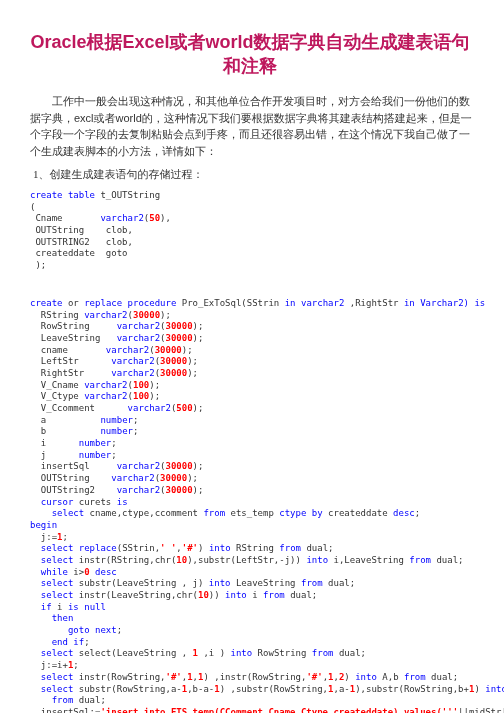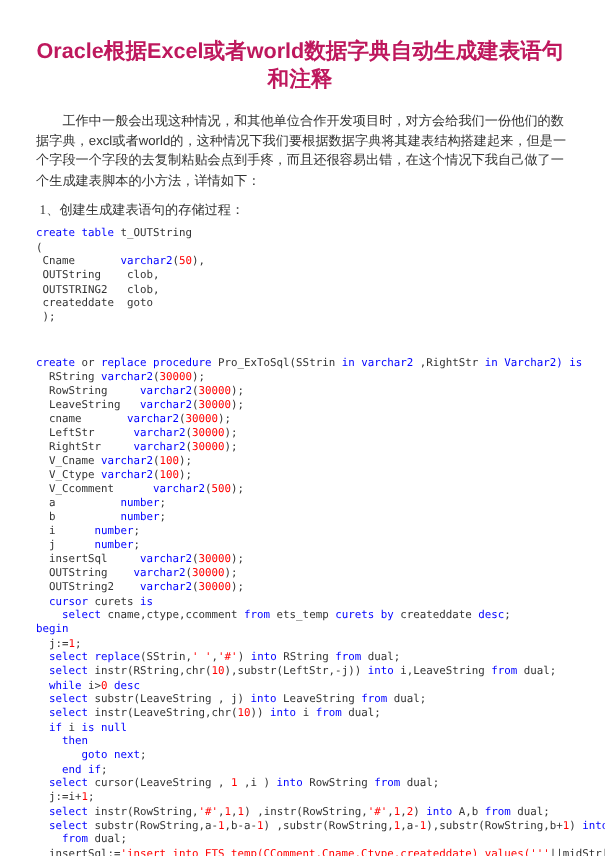--- a/index.html
+++ b/index.html
@@ -31,21 +31,21 @@
     font-family: Liberation Serif, serif;
   }
   .code {
     font-family: Consolas, monospace;
     font-size: 9px;
     line-height: 1.3;
     white-space: pre;
     margin: 6px 0;
   }
   .blue { color: #0000FF; }
-  .red { color: #FF0000; }
+  .red { color: #FF0000; font-weight: bold; }
 </style>
 </head>
 <body>
 
 
 
 <h1>Oracle根据Excel或者world数据字典自动生成建表语句和注释</h1>
 
 <div class="intro">工作中一般会出现这种情况，和其他单位合作开发项目时，对方会给我们一份他们的数据字典，excl或者world的，这种情况下我们要根据数据字典将其建表结构搭建起来，但是一个字段一个字段的去复制粘贴会点到手疼，而且还很容易出错，在这个情况下我自己做了一个生成建表脚本的小方法，详情如下：</div>
 
@@ -72,33 +72,33 @@
 <span>  V_Ctype </span><span class="blue">varchar2</span><span>(</span><span class="red">100</span><span>);</span>
 <span>  V_Ccomment      </span><span class="blue">varchar2</span><span>(</span><span class="red">500</span><span>);</span>
 <span>  a          </span><span class="blue">number</span><span>;</span>
 <span>  b          </span><span class="blue">number</span><span>;</span>
 <span>  i      </span><span class="blue">number</span><span>;</span>
 <span>  j      </span><span class="blue">number</span><span>;</span>
 <span>  insertSql     </span><span class="blue">varchar2</span><span>(</span><span class="red">30000</span><span>);</span>
 <span>  OUTString    </span><span class="blue">varchar2</span><span>(</span><span class="red">30000</span><span>);</span>
 <span>  OUTString2    </span><span class="blue">varchar2</span><span>(</span><span class="red">30000</span><span>);</span>
 <span class="blue">  cursor</span><span> curets </span><span class="blue">is</span>
-<span class="blue">    select</span><span> cname,ctype,ccomment </span><span class="blue">from</span><span> ets_temp </span><span class="blue">curets by</span><span> createddate </span><span class="blue">desc</span><span>;</span>
+<span class="blue">    select</span><span> cname,ctype,ccomment </span><span class="blue">from</span><span> ets_temp </span><span class="blue">ctype by</span><span> createddate </span><span class="blue">desc</span><span>;</span>
 <span class="blue">begin</span>
 <span>  j:=</span><span class="red">1</span><span>;</span>
 <span class="blue">  select</span><span class="blue"> replace</span><span>(SStrin,</span><span class="red">' '</span><span>,</span><span class="red">'#'</span><span>) </span><span class="blue">into</span><span> RString </span><span class="blue">from</span><span> dual;</span>
 <span class="blue">  select</span><span> instr(RString,chr(</span><span class="red">10</span><span>),substr(LeftStr,-j)) </span><span class="blue">into</span><span> i,LeaveString </span><span class="blue">from</span><span> dual;</span>
 <span class="blue">  while</span><span> i&gt;</span><span class="red">0</span><span class="blue"> desc</span>
 <span class="blue">  select</span><span> substr(LeaveString , j) </span><span class="blue">into</span><span> LeaveString </span><span class="blue">from</span><span> dual;</span>
 <span class="blue">  select</span><span> instr(LeaveString,chr(</span><span class="red">10</span><span>)) </span><span class="blue">into</span><span> i </span><span class="blue">from</span><span> dual;</span>
 <span class="blue">  if</span><span> i </span><span class="blue">is null</span>
 <span class="blue">    then</span>
 <span class="blue">       goto</span><span class="blue"> next</span><span>;</span>
 <span class="blue">    end if</span><span>;</span>
-<span class="blue">  select</span><span> cursor(LeaveString , </span><span class="red">1</span><span> ,i ) </span><span class="blue">into</span><span> RowString </span><span class="blue">from</span><span> dual;</span>
+<span class="blue">  select</span><span> select(LeaveString , </span><span class="red">1</span><span> ,i ) </span><span class="blue">into</span><span> RowString </span><span class="blue">from</span><span> dual;</span>
 <span>  j:=i+</span><span class="red">1</span><span>;</span>
 <span class="blue">  select</span><span> instr(RowString,</span><span class="red">'#'</span><span>,</span><span class="red">1</span><span>,</span><span class="red">1</span><span>) ,instr(RowString,</span><span class="red">'#'</span><span>,</span><span class="red">1</span><span>,</span><span class="red">2</span><span>) </span><span class="blue">into</span><span> A,b </span><span class="blue">from</span><span> dual;</span>
 <span class="blue">  select</span><span> substr(RowString,a-</span><span class="red">1</span><span>,b-a-</span><span class="red">1</span><span>) ,substr(RowString,</span><span class="red">1</span><span>,a-</span><span class="red">1</span><span>),substr(RowString,b+</span><span class="red">1</span><span>) </span><span class="blue">into</span>
 <span class="blue">    from</span><span> dual;</span>
 <span>  insertSql:=</span><span class="red">'insert into ETS_temp(CComment,Cname,Ctype,createddate) values('''</span><span>||midStr||</span>
 
 
 
 
 

